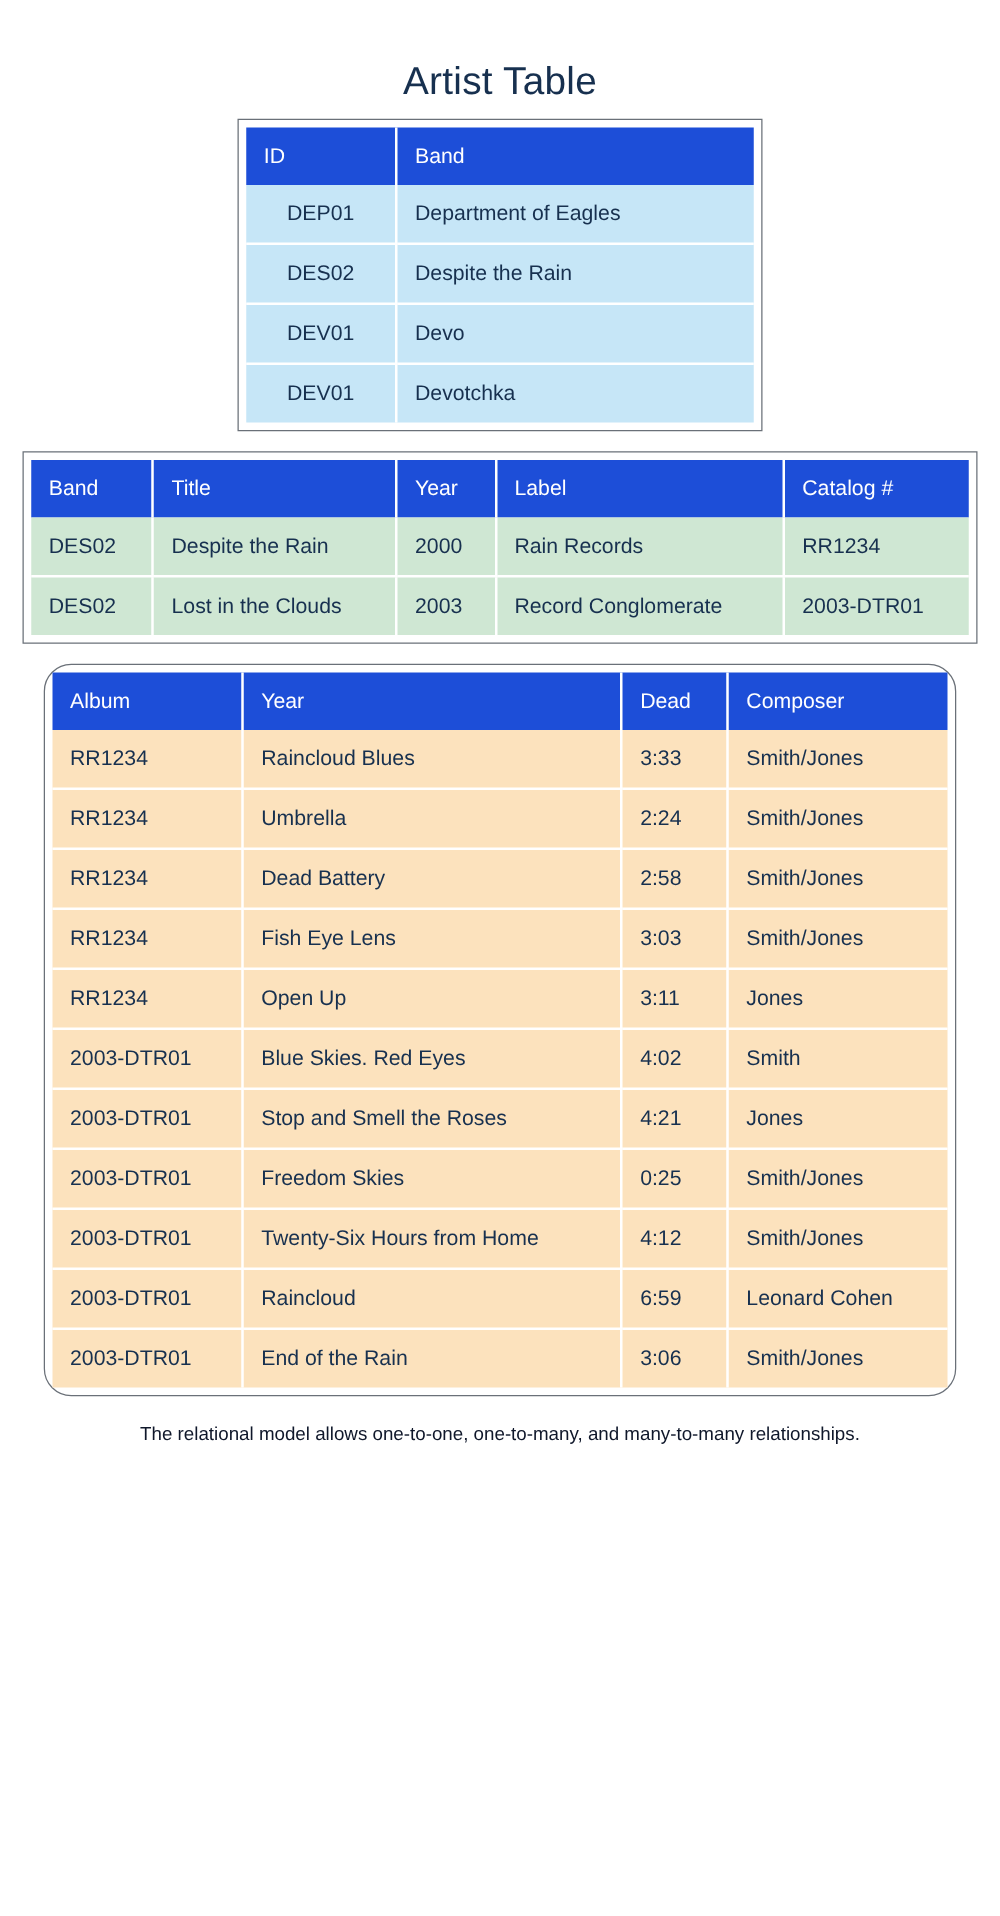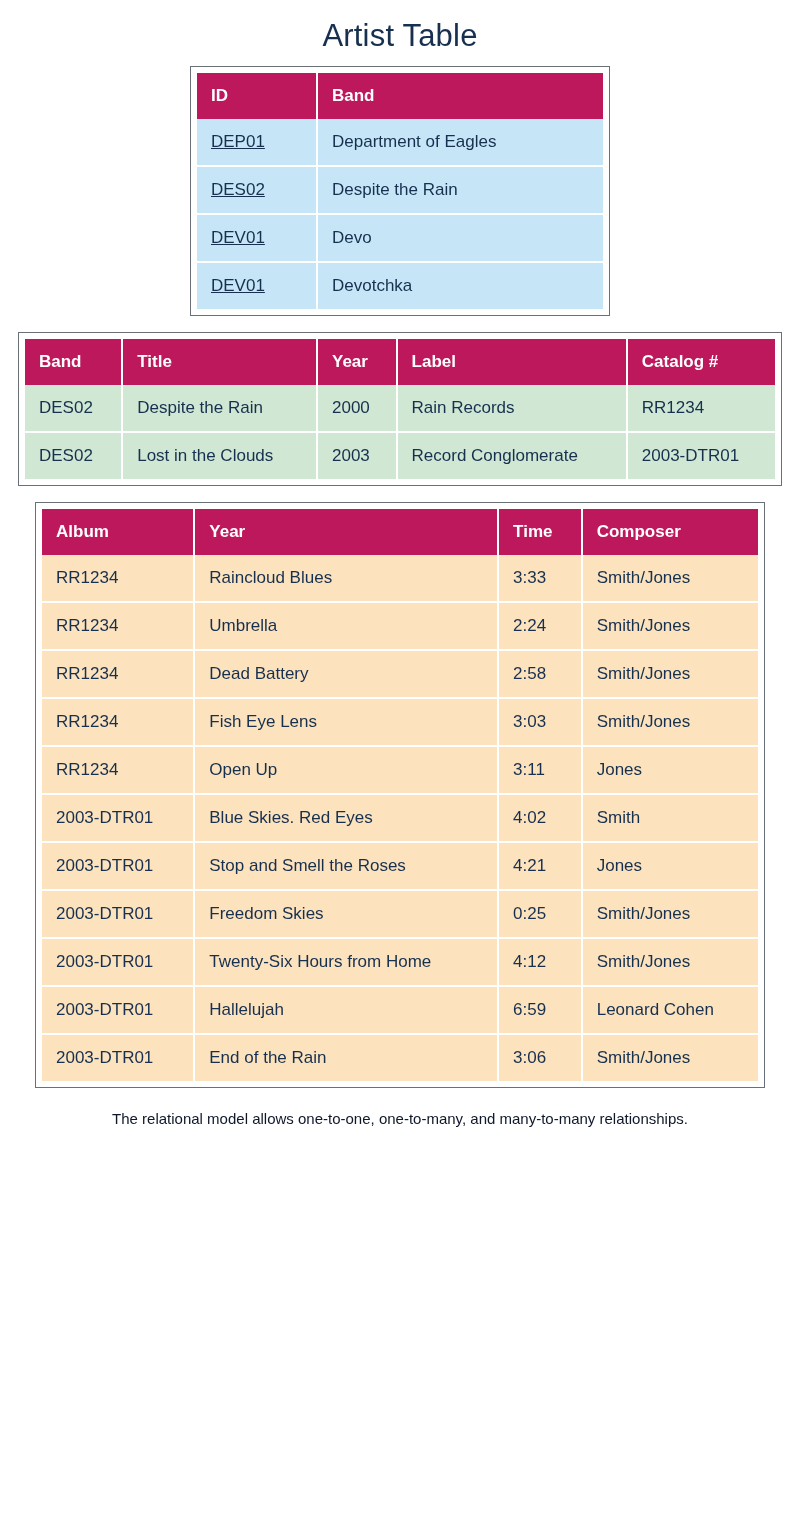--- a/index.html
+++ b/index.html
@@ -33,23 +33,23 @@
   .table-frame {
     border: 1px solid #6a7078;
     background: #ffffff;
     padding: 6px;
   }
   table {
     border-collapse: collapse;
     width: 100%;
   }
   thead th {
-    background: #be185d;
+    background: #1d4ed8;
     color: #ffffff;
-    font-weight: 700;
+    font-weight: 400;
     font-size: 17px;
     text-align: left;
     padding: 13px 14px;
     border-right: 2px solid #ffffff;
     white-space: nowrap;
   }
   thead th:last-child { border-right: none; }
   tbody td {
     font-size: 17px;
     padding: 13px 14px;
@@ -58,40 +58,40 @@
     color: #17304f;
     white-space: nowrap;
   }
   tbody td:last-child { border-right: none; }
   tbody tr:last-child td { border-bottom: none; }
 
   
   #artist-section { margin-top: 18px; }
   #artist-section .table-frame { width: 420px; }
   #artist-table tbody td { background: #c6e6f7; }
-  #artist-table tbody td:first-child { text-align: left; text-decoration: underline; }
+  #artist-table tbody td:first-child { text-align: center; }
   #artist-table thead th:first-child { width: 120px; text-align: left; }
 
   
   #album-section { margin-top: 16px; }
   #album-section .table-frame { width: 764px; }
   #album-table tbody td { background: #cfe7d3; }
 
   
   #song-section { margin-top: 16px; }
-  #song-section .table-frame { width: 730px; }
+  #song-section .table-frame { width: 730px; border-radius: 22px; }
   #song-table tbody td { background: #fce2bd; }
 
   .caption {
     font-size: 15px;
     color: #0f172a;
     text-align: center;
     margin-top: 22px;
   }
-  .title-wrap { margin-bottom: 12px; }
+  .title-wrap { margin-bottom: 12px; margin-top: 29px; }
 </style>
 </head>
 <body>
 
 <div class="page">
 
   <section id="artist-section">
     <div class="title-wrap">
       <div class="section-title">Artist Table</div>
     </div>
@@ -157,21 +157,21 @@
     </div>
   </section>
 
   <section id="song-section">
     <div class="table-frame">
       <table id="song-table">
         <thead>
           <tr>
             <th>Album</th>
             <th>Year</th>
-            <th>Time</th>
+            <th>Dead</th>
             <th>Composer</th>
           </tr>
         </thead>
         <tbody>
           <tr>
             <td>RR1234</td>
             <td>Raincloud Blues</td>
             <td>3:33</td>
             <td>Smith/Jones</td>
           </tr>
@@ -218,21 +218,21 @@
             <td>Smith/Jones</td>
           </tr>
           <tr>
             <td>2003-DTR01</td>
             <td>Twenty-Six Hours from Home</td>
             <td>4:12</td>
             <td>Smith/Jones</td>
           </tr>
           <tr>
             <td>2003-DTR01</td>
-            <td>Hallelujah</td>
+            <td>Raincloud</td>
             <td>6:59</td>
             <td>Leonard Cohen</td>
           </tr>
           <tr>
             <td>2003-DTR01</td>
             <td>End of the Rain</td>
             <td>3:06</td>
             <td>Smith/Jones</td>
           </tr>
         </tbody>

